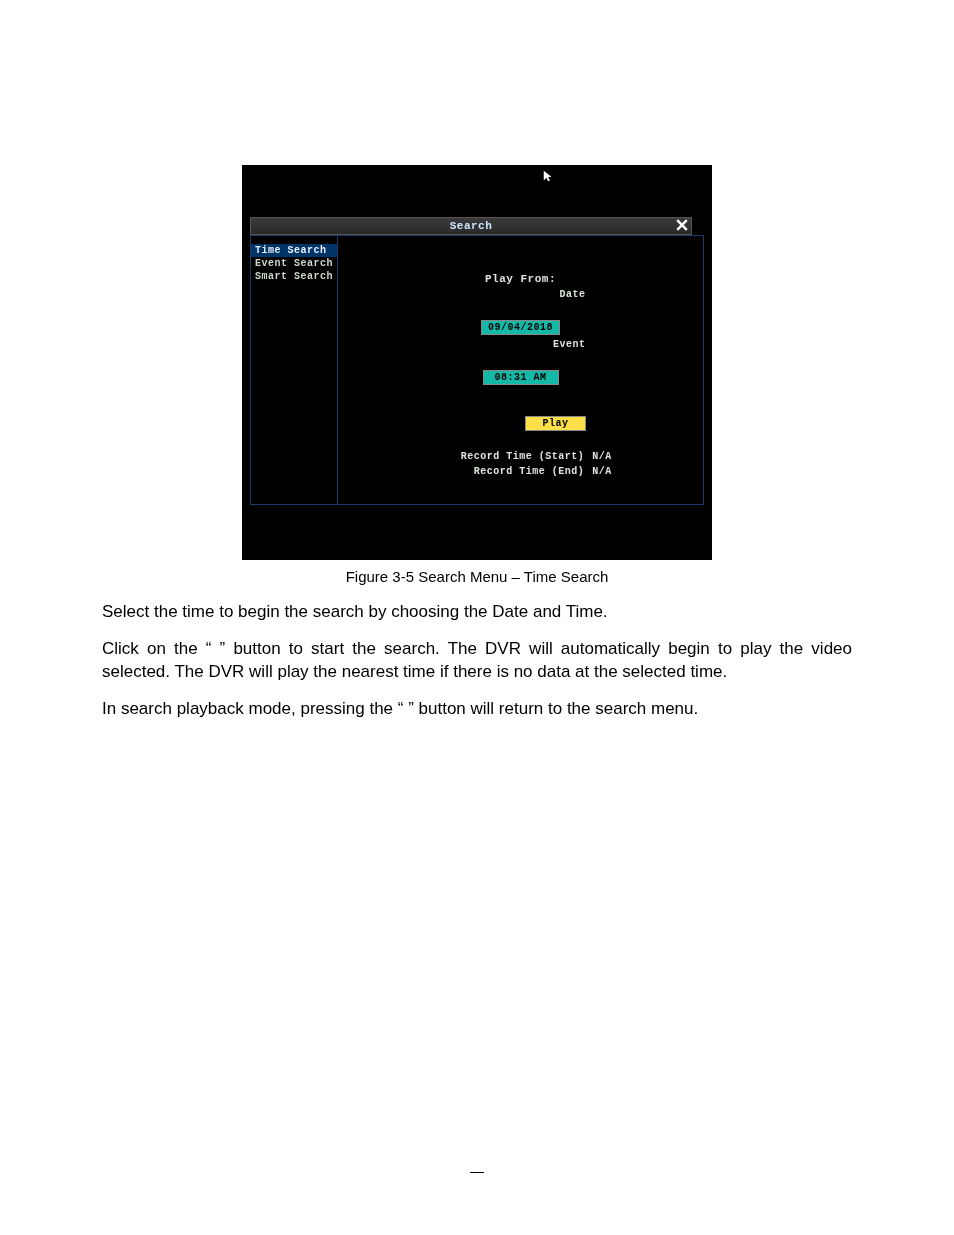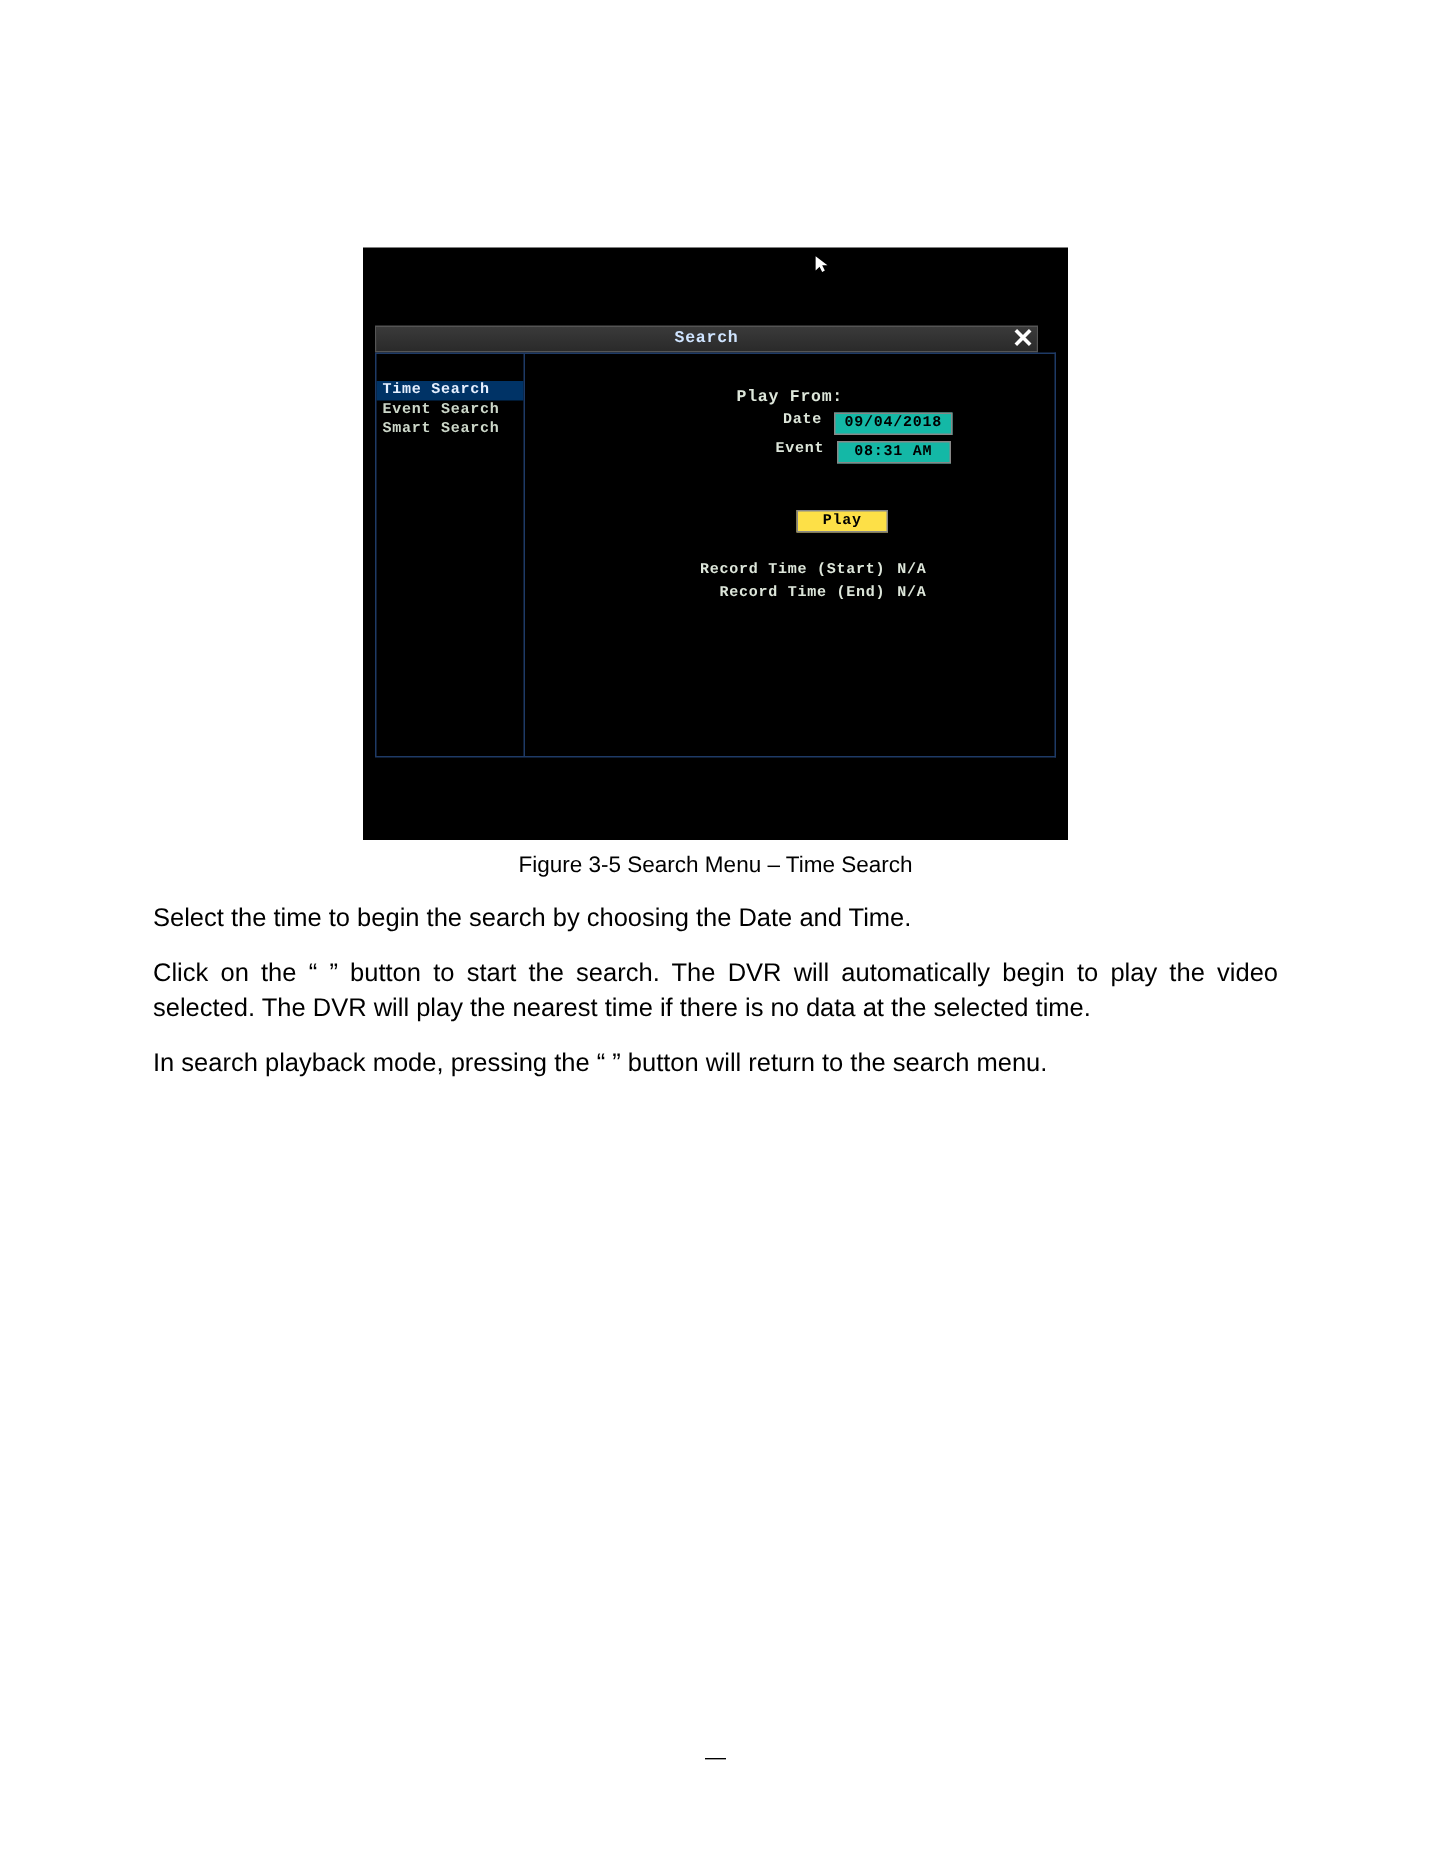--- a/index.html
+++ b/index.html
@@ -73,58 +73,60 @@
   .client {
     position: absolute;
     top: 70px;
     left: 8px;
     right: 8px;
     bottom: 55px;
     display: flex;
   }
 
   .sidebar {
-    width: 100px;
+    width: 88px;
     border: 1px solid #1e3a66;
     border-right: 1px solid #1e3a66;
     box-sizing: border-box;
-    padding-top: 18px;
+    padding-top: 8px;
   }
   .side-item {
     color: #ccd7c9;
     padding: 1px 4px;
     cursor: pointer;
     white-space: nowrap;
     font-size: 10px;
   }
   .side-item.selected {
     background: #003366;
     color: #e6f0ff;
   }
 
   .content {
     flex: 1;
     border: 1px solid #1e3a66;
     border-left: none;
     box-sizing: border-box;
-    padding-top: 23px;
+    padding-top: 37px;
     display: flex;
     flex-direction: column;
     align-items: center;
     color: #dde6da;
   }
   .play-from {
     text-align: center;
     margin-bottom: 4px;
     font-size: 11px;
   }
   .field-row {
     display: flex;
+    align-items: center;
     margin-bottom: 4px;
-    gap: 8px;
+    gap: 20px;
+    flex-direction: column;
   }
   .field-row .label {
     width: 130px;
     text-align: right;
     font-size: 10px;
   }
   .field-row .value-box {
     background: #14b8a6;
     color: #000;
     padding: 1px 6px;

